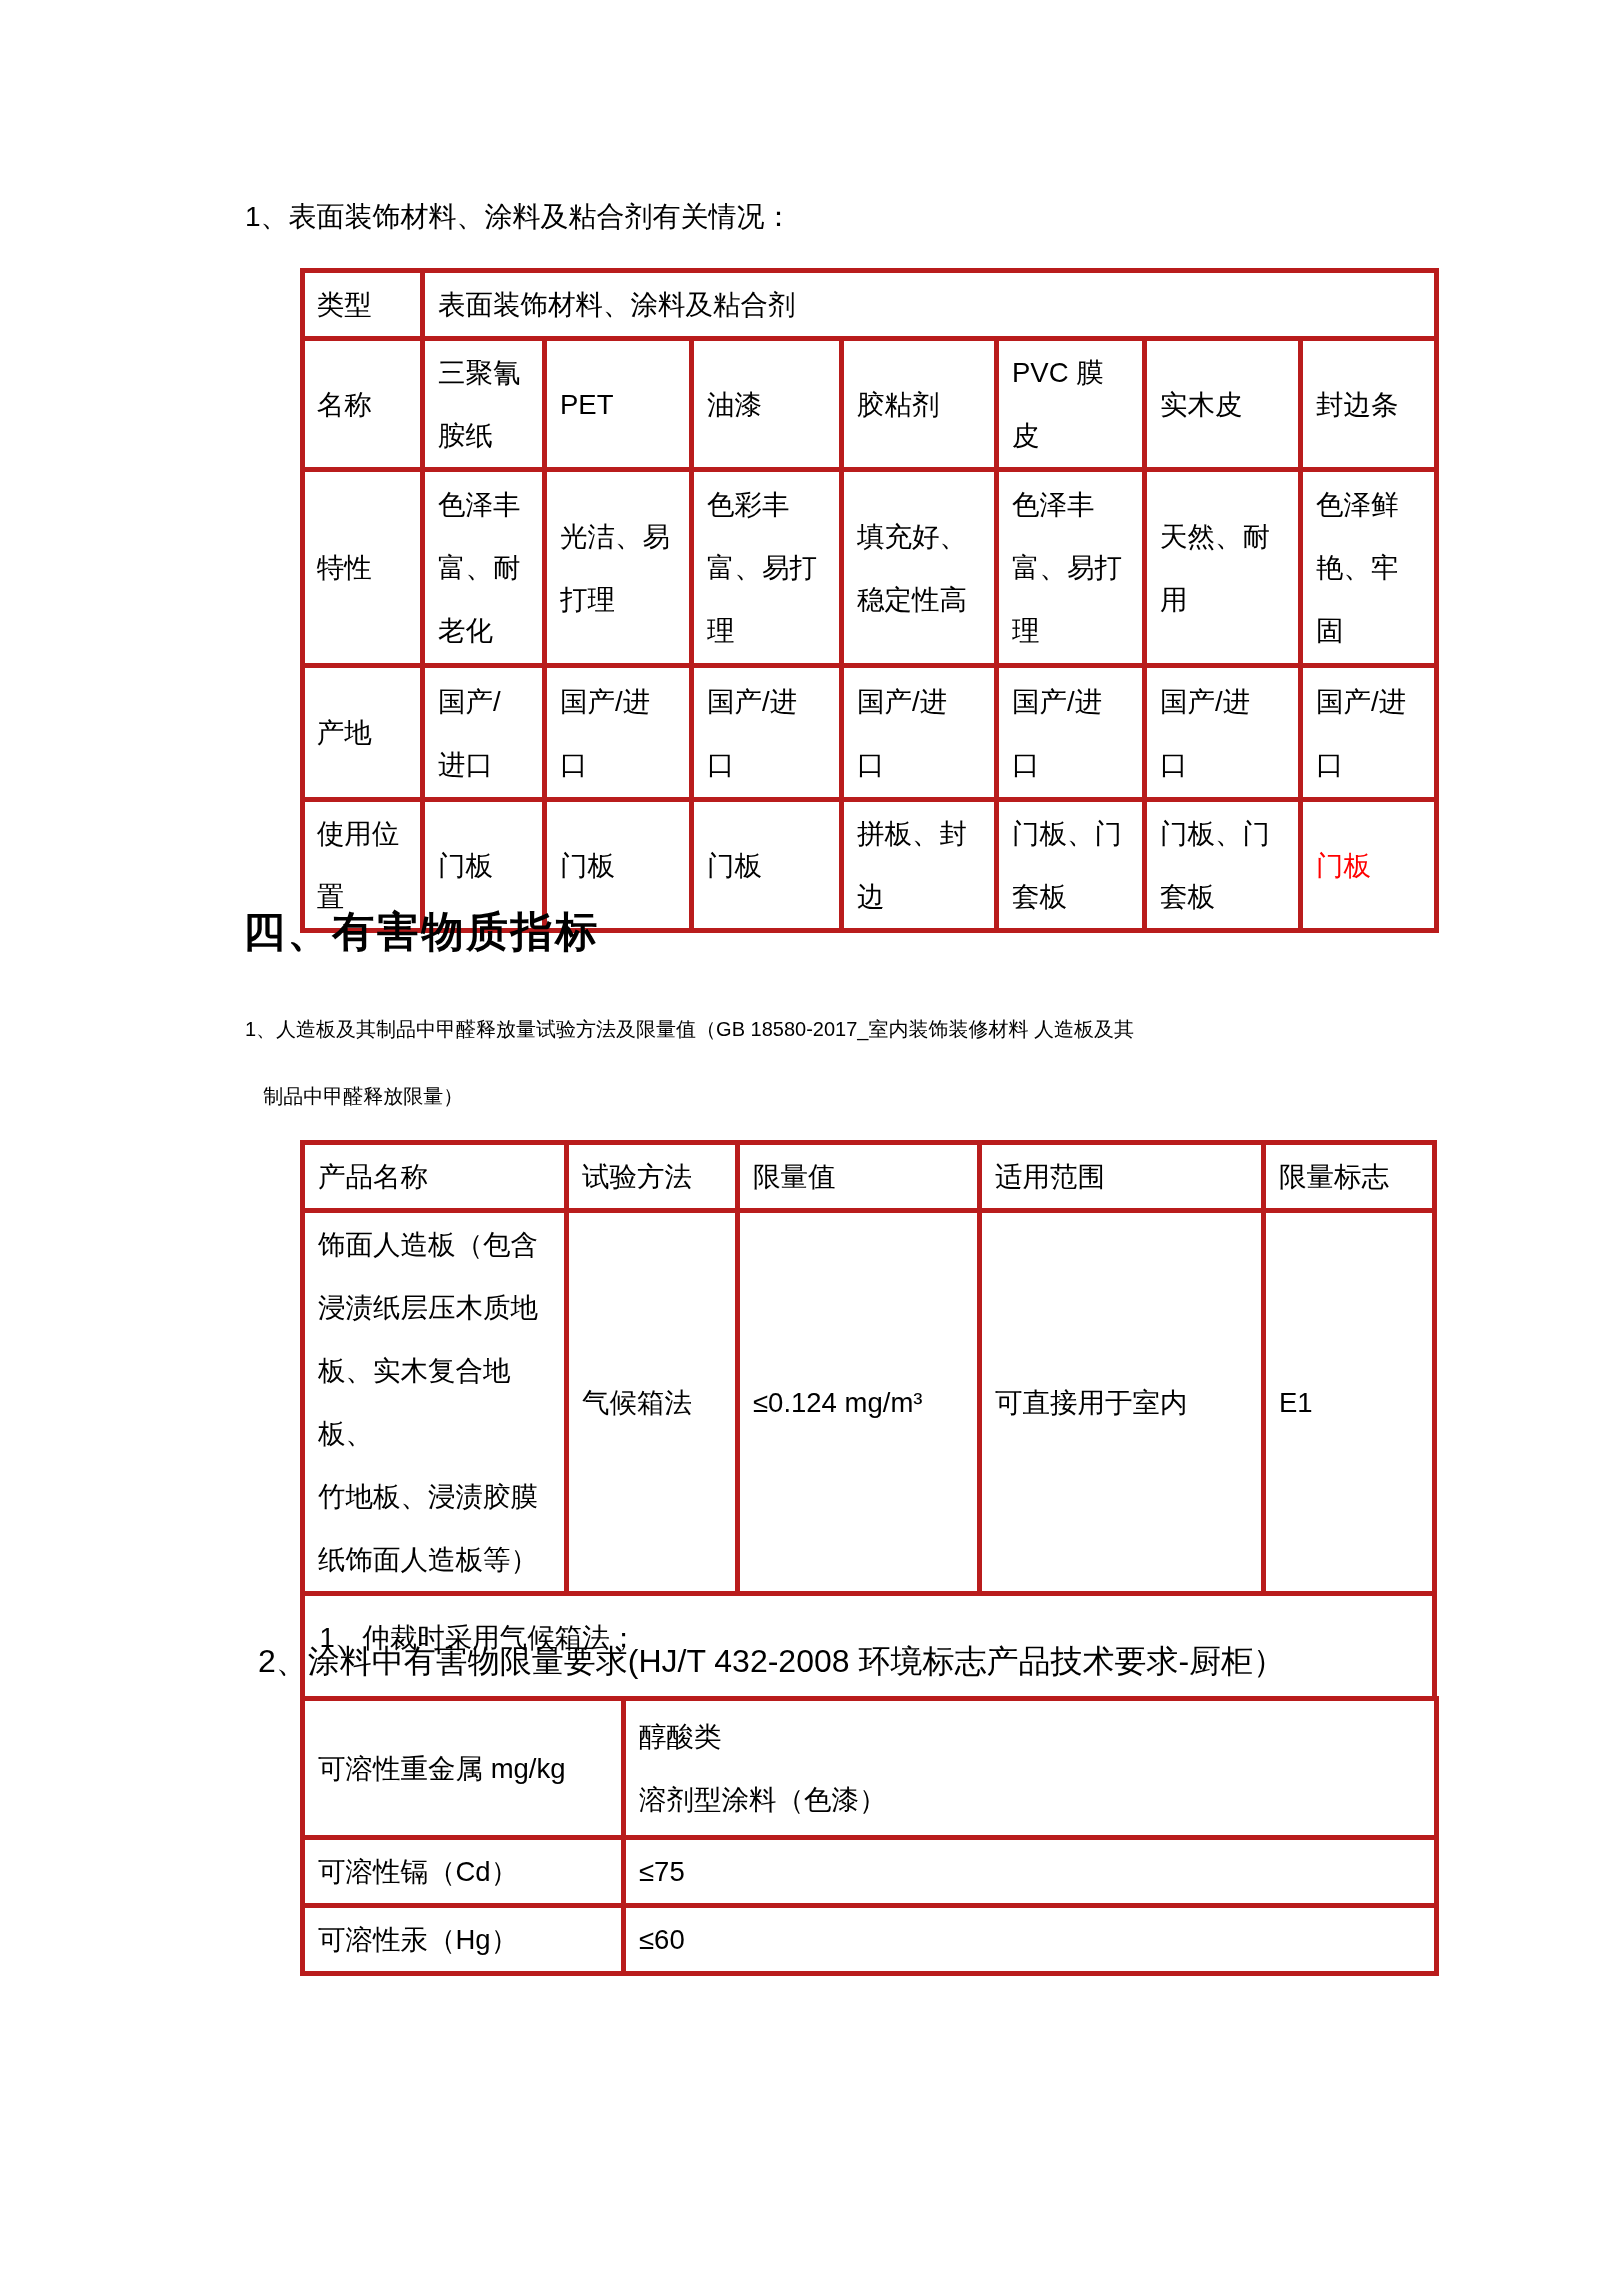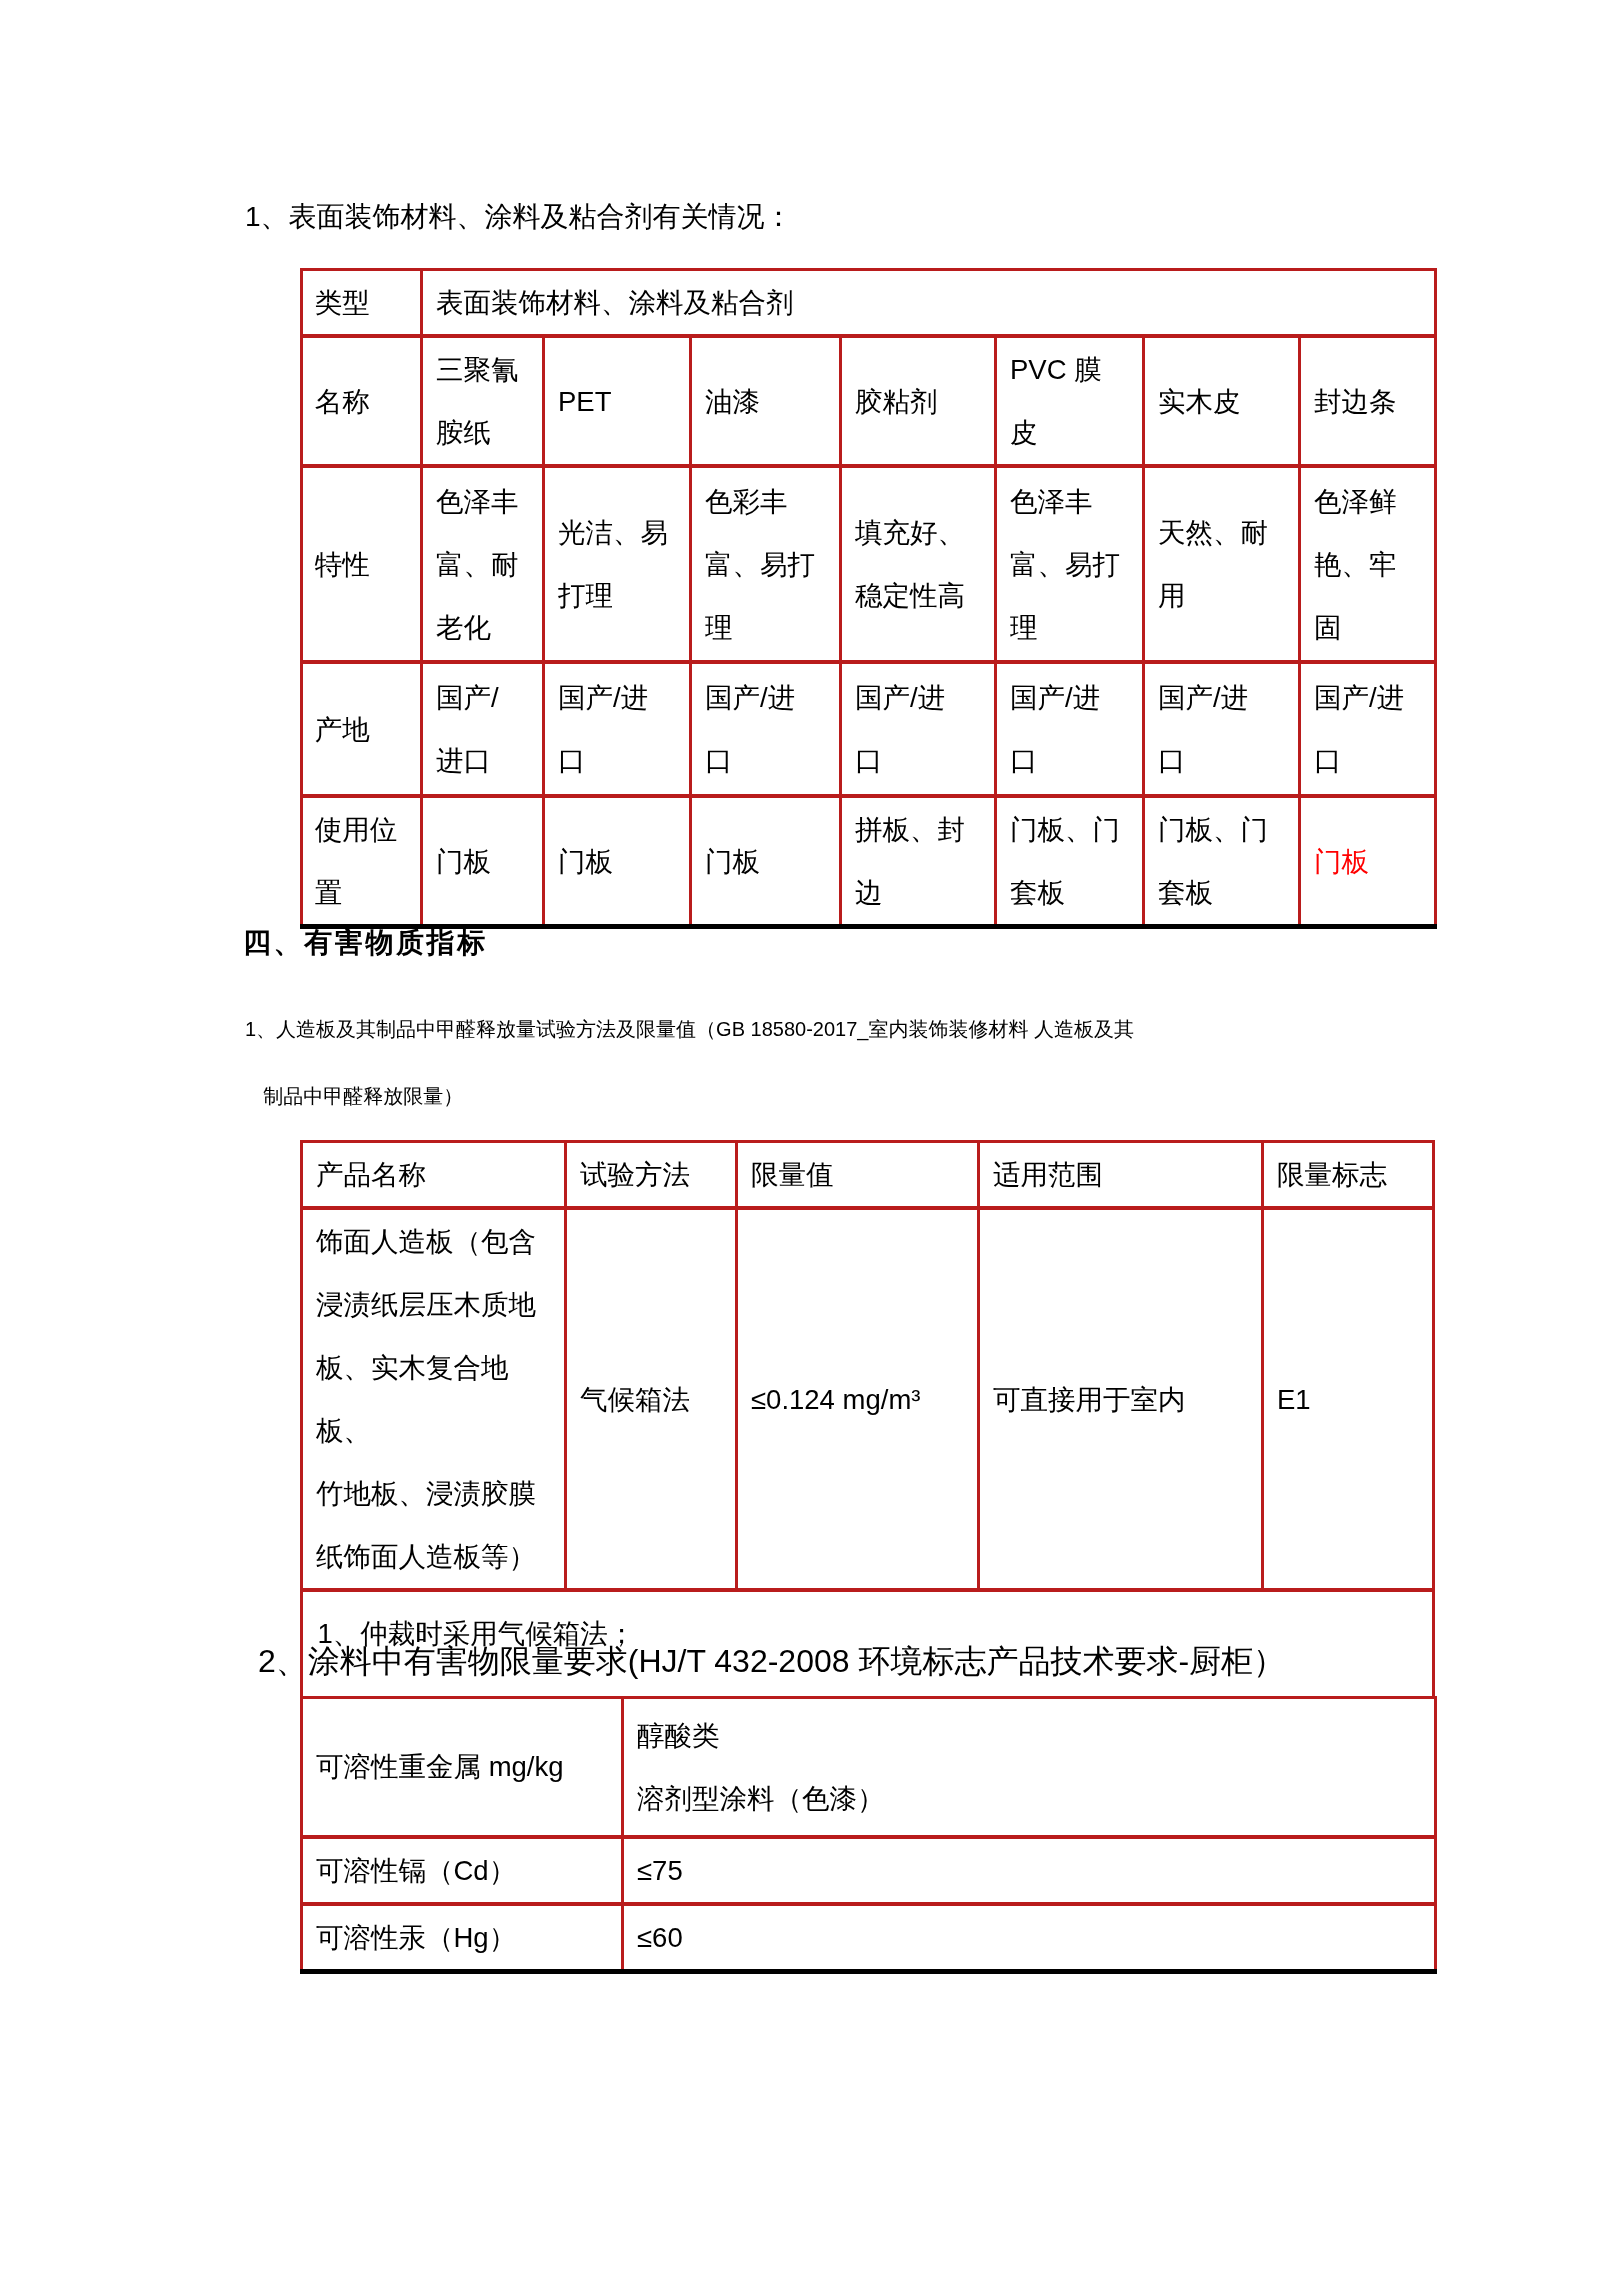--- a/index.html
+++ b/index.html
@@ -5,31 +5,31 @@
   html,body { margin:0; padding:0; }
   body {
     width:1623px; height:2295px;
     background:#ffffff; color:#000000;
     font-family:"Liberation Sans", sans-serif;
     position:relative;
   }
   .abs { position:absolute; }
 
   .h3 { left:245px; top:198px; font-size:28px; line-height:38px; }
-  .h4 { left:243px; top:924px; font-size:28px; font-weight:bold; letter-spacing:2.6px; }
+  .h4 { left:243px; top:904px; font-size:42px; font-weight:bold; letter-spacing:2.6px; }
   .intro {
     left:245px; top:996px; font-size:20px; line-height:67px;
     white-space:pre-line; padding-left:18.3px; text-indent:-18.3px; width:1296px;
   }
   .sec2 { left:258px; top:1640px; font-size:32px; }
 
   table.tbl { border-collapse:collapse; table-layout:fixed; background:#fff; }
   .tbl { border:2.6px solid #000; border-bottom-width:5.2px; }
   .tbl td {
-    border:3px solid #b91c1c;
+    border:5px solid #b91c1c;
     vertical-align:middle;
     font-size:27.5px; line-height:63px;
     padding:0 13px;
     white-space:pre-line;
     overflow:hidden;
     text-align:left;
   }
   .tbl tr + tr td { border-top-width:4.6px; }
 
   .t1 { left:300px; top:268px; width:1133px; }

